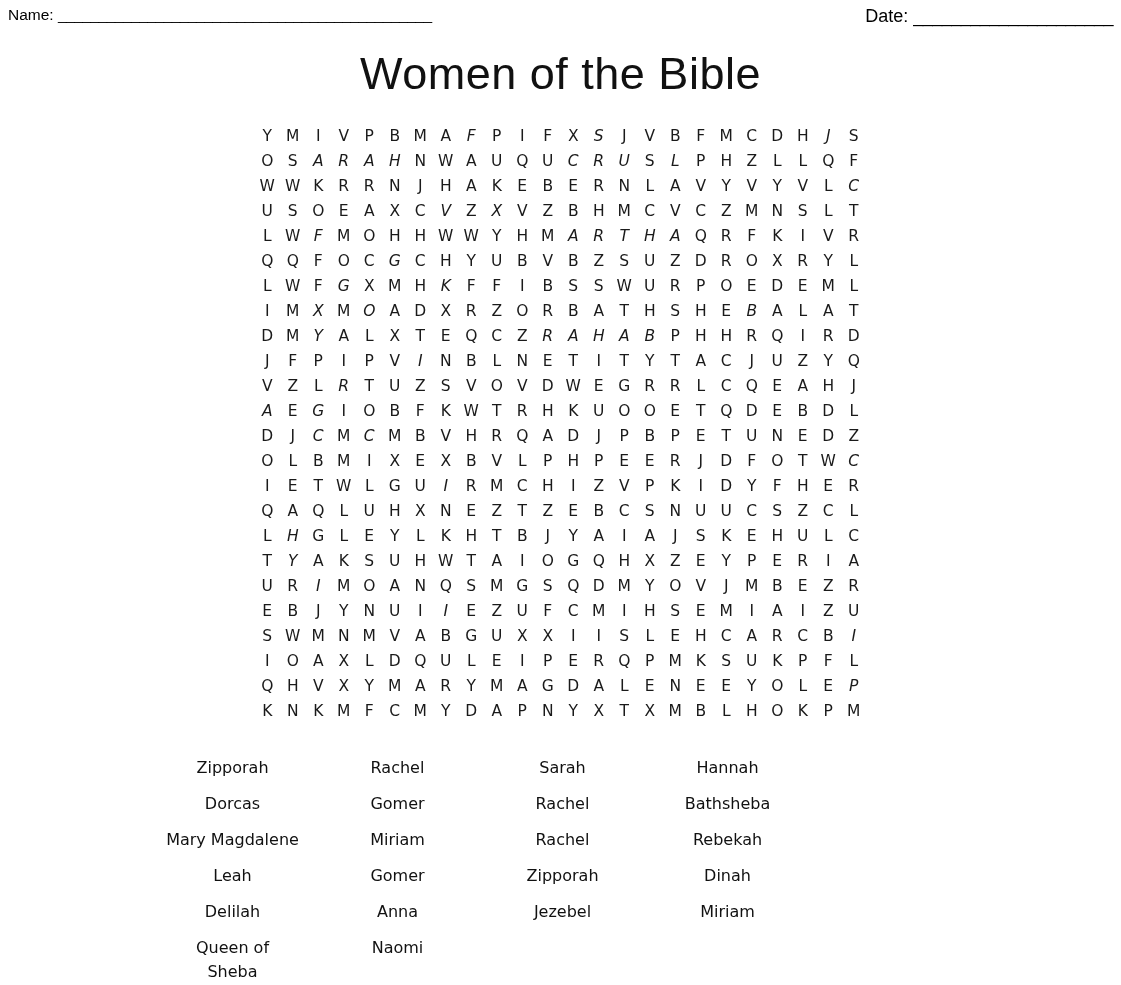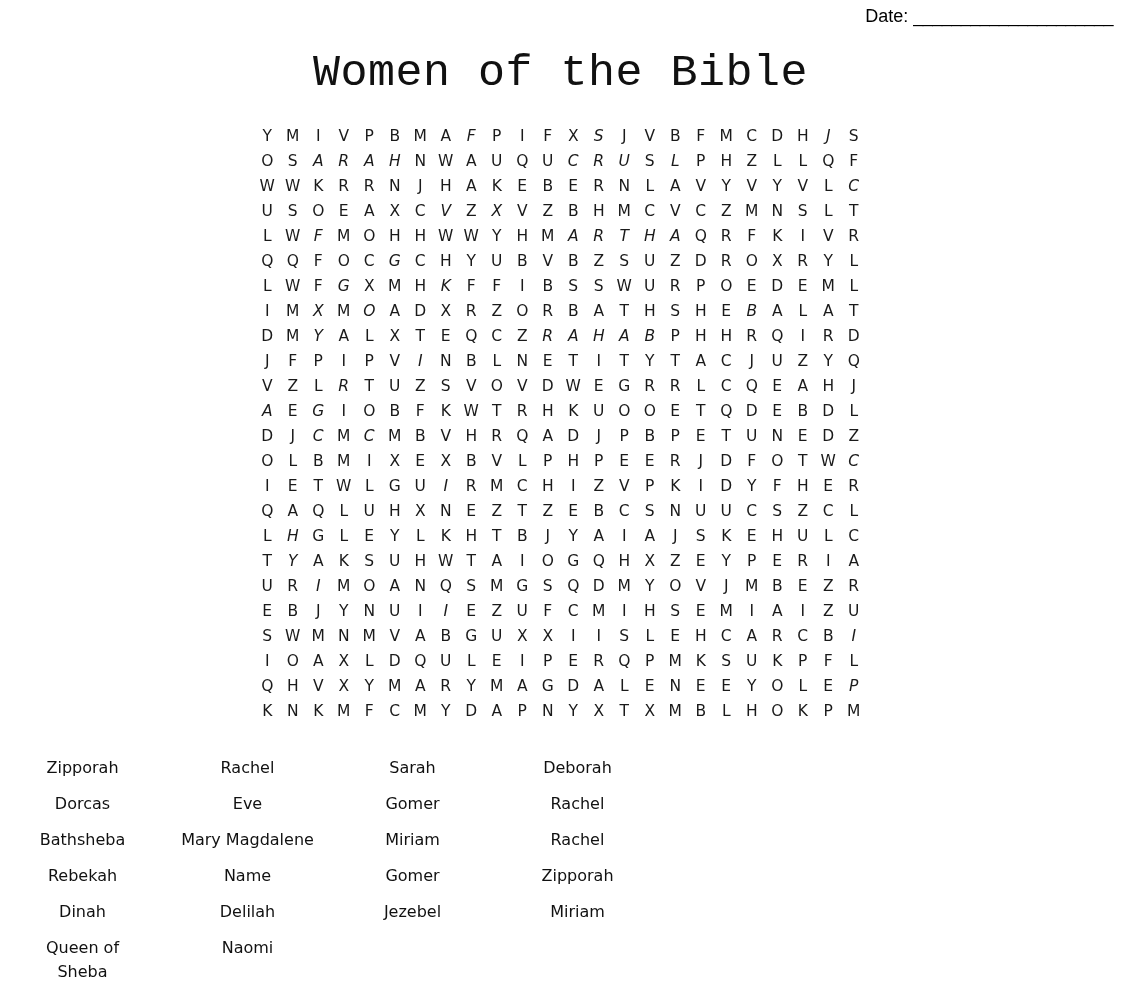--- a/index.html
+++ b/index.html
@@ -45,21 +45,21 @@
   }
 
   
   .puzzle-title {
     position: absolute;
     top: 48px;
     left: 0;
     width: 1121px;
     text-align: center;
     font-size: 45px;
-    font-family: Liberation Mono, monospace;
+    font-family: Liberation Sans, sans-serif;
     font-weight: 400;
     letter-spacing: 0.5px;
     color: #111;
   }
 
   
   .grid-wrap {
     position: absolute;
     top: 124px;
     left: 0;
@@ -83,20 +83,21 @@
     font-style: italic;
   }
 
   
   .wordlist {
     position: absolute;
     top: 750px;
     left: 0;
     width: 960px;
     display: flex;
+    justify-content: center;
   }
   .wordlist-inner {
     width: 660px;
     display: grid;
     grid-template-columns: repeat(4, 165px);
     row-gap: 6px;
   }
   .word {
     font-size: 16px;
     font-family: "DejaVu Sans", sans-serif;
@@ -106,20 +107,24 @@
     padding-top: 6px;
   }
   .word.two-line {
     line-height: 24px;
   }
 </style>
 </head>
 <body>
 
 <div class="header-row">
+  <div class="name-field">
+    <span>Name:</span>
+    <span class="blank-line">______________________________________________</span>
+  </div>
   <div class="date-field">
     <span>Date:</span>
     <span class="blank-line">_____________________</span>
   </div>
 </div>
 
 <div class="puzzle-title">Women of the Bible</div>
 
 <div class="grid-wrap">
   <div class="grid" id="grid">
@@ -700,33 +705,33 @@
       <div class="cell">P</div>
       <div class="cell">M</div>
     </div>
 </div>
 
 <div class="wordlist">
   <div class="wordlist-inner" id="wordlist">
       <div class="word">Zipporah</div>
       <div class="word">Rachel</div>
       <div class="word">Sarah</div>
-      <div class="word">Deborah</div>
+      <div class="word">Hannah</div>
       <div class="word">Dorcas</div>
-      <div class="word">Eve</div>
       <div class="word">Gomer</div>
       <div class="word">Rachel</div>
       <div class="word">Bathsheba</div>
       <div class="word two-line">Mary Magdalene</div>
       <div class="word">Miriam</div>
       <div class="word">Rachel</div>
       <div class="word">Rebekah</div>
-      <div class="word">Name</div>
+      <div class="word">Leah</div>
       <div class="word">Gomer</div>
       <div class="word">Zipporah</div>
       <div class="word">Dinah</div>
       <div class="word">Delilah</div>
+      <div class="word">Anna</div>
       <div class="word">Jezebel</div>
       <div class="word">Miriam</div>
       <div class="word two-line">Queen of<br>Sheba</div>
       <div class="word">Naomi</div>
     </div>
 </div>
 
 </body></html>

